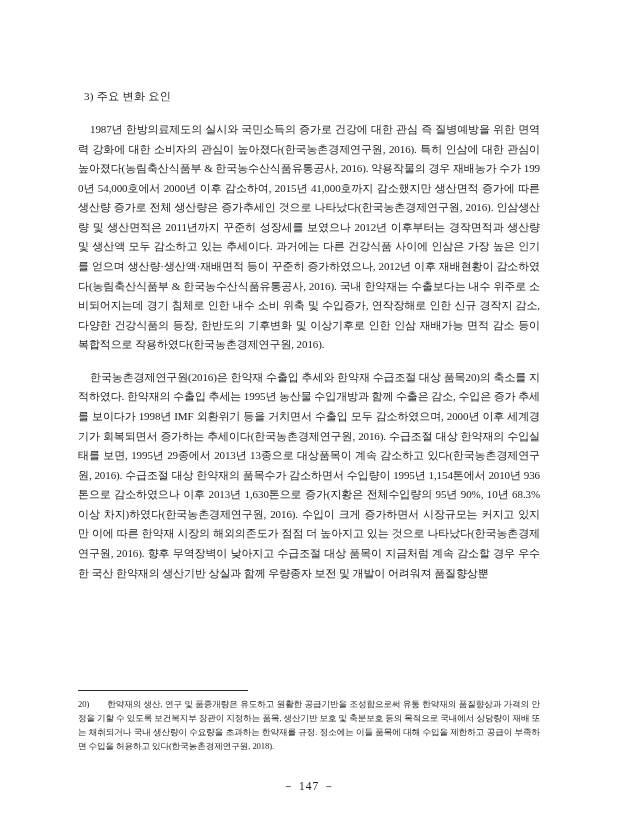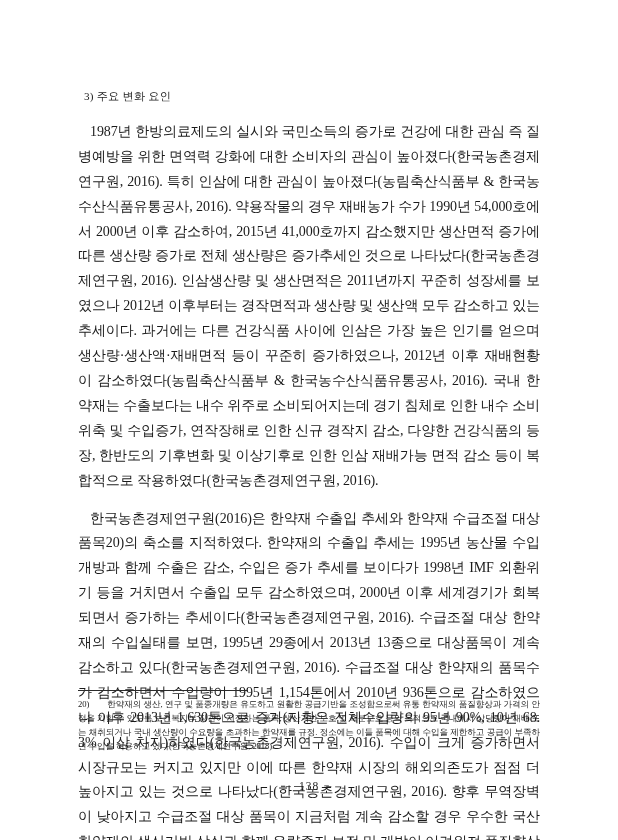--- a/index.html
+++ b/index.html
@@ -24,21 +24,21 @@
     box-sizing: border-box;
     padding: 88px 78px 40px 78px;
   }
   .section-heading {
     font-size: 11.2px;
     line-height: 1.6;
     margin: 0 0 14px 6px;
     letter-spacing: 0.2px;
   }
   p.body-par {
-    font-size: 14px;
+    font-size: 11px;
     line-height: 1.78;
     margin: 12px 0 13px 0;
     text-align: justify;
     text-justify: inter-character;
     text-indent: 12px;
     word-break: break-all;
     letter-spacing: -0.1px;
   }
   .footnote-wrap {
     position: absolute;
@@ -84,15 +84,15 @@
 
   <p class="body-par">한국농촌경제연구원(2016)은 한약재 수출입 추세와 한약재 수급조절 대상 품목20)의 축소를 지적하였다. 한약재의 수출입 추세는 1995년 농산물 수입개방과 함께 수출은 감소, 수입은 증가 추세를 보이다가 1998년 IMF 외환위기 등을 거치면서 수출입 모두 감소하였으며, 2000년 이후 세계경기가 회복되면서 증가하는 추세이다(한국농촌경제연구원, 2016). 수급조절 대상 한약재의 수입실태를 보면, 1995년 29종에서 2013년 13종으로 대상품목이 계속 감소하고 있다(한국농촌경제연구원, 2016). 수급조절 대상 한약재의 품목수가 감소하면서 수입량이 1995년 1,154톤에서 2010년 936톤으로 감소하였으나 이후 2013년 1,630톤으로 증가(지황은 전체수입량의 95년 90%, 10년 68.3% 이상 차지)하였다(한국농촌경제연구원, 2016). 수입이 크게 증가하면서 시장규모는 커지고 있지만 이에 따른 한약재 시장의 해외의존도가 점점 더 높아지고 있는 것으로 나타났다(한국농촌경제연구원, 2016). 향후 무역장벽이 낮아지고 수급조절 대상 품목이 지금처럼 계속 감소할 경우 우수한 국산 한약재의 생산기반 상실과 함께 우량종자 보전 및 개발이 어려워져 품질향상뿐</p>
 
   <div class="footnote-wrap">
     <div class="footnote-rule"></div>
     <p class="footnote">
       <span class="fn-marker">20)</span><span>한약재의 생산, 연구 및 품종개량은 유도하고 원활한 공급기반을 조성함으로써 유통 한약재의 품질향상과 가격의 안정을 기할 수 있도록 보건복지부 장관이 지정하는 품목, 생산기반 보호 및 축분보호 등의 목적으로 국내에서 상당량이 재배 또는 채취되거나 국내 생산량이 수요량을 초과하는 한약재를 규정. 정소에는 이들 품목에 대해 수입을 제한하고 공급이 부족하면 수입을 허용하고 있다(한국농촌경제연구원, 2018).</span>
     </p>
   </div>
 
-  <div class="page-number">－ 138 －</div>
+  <div class="page-number">－ 147 －</div>
 
 </div>
 
 </body></html>

